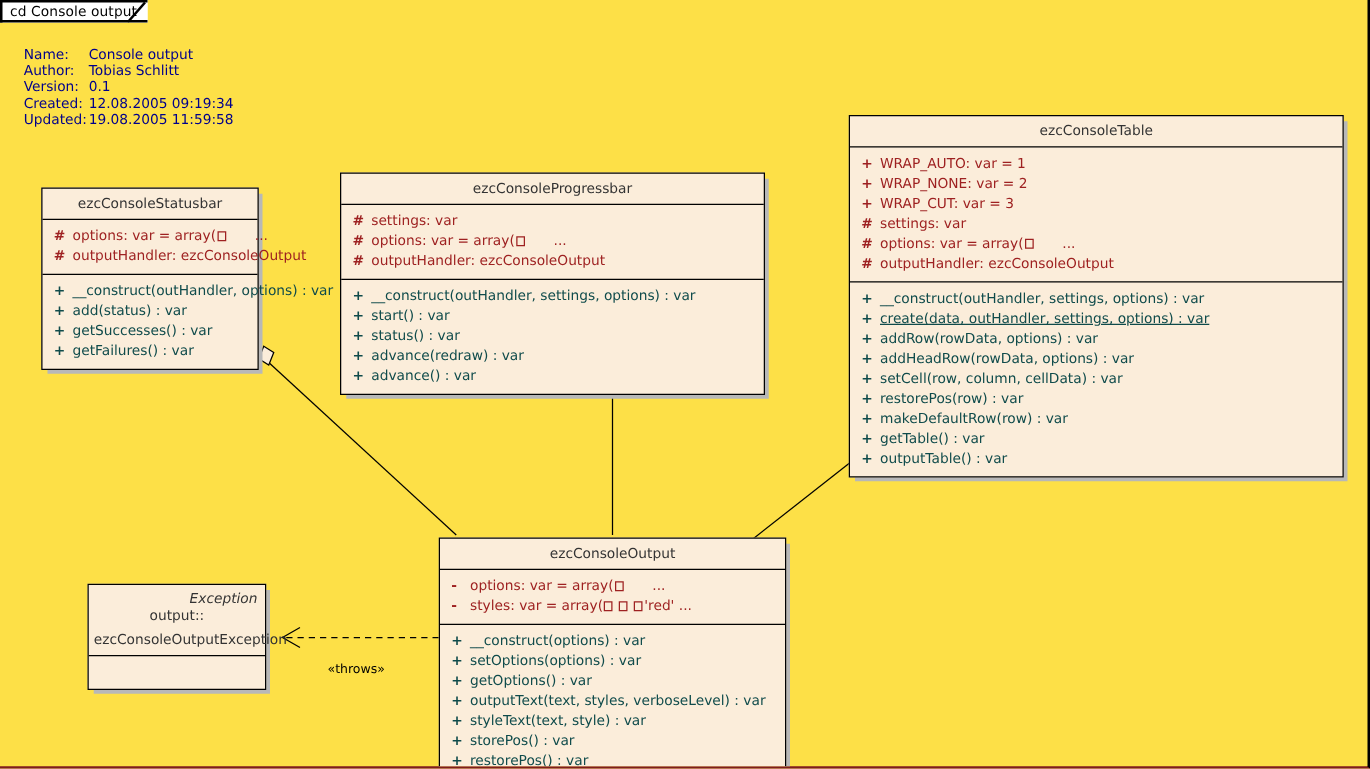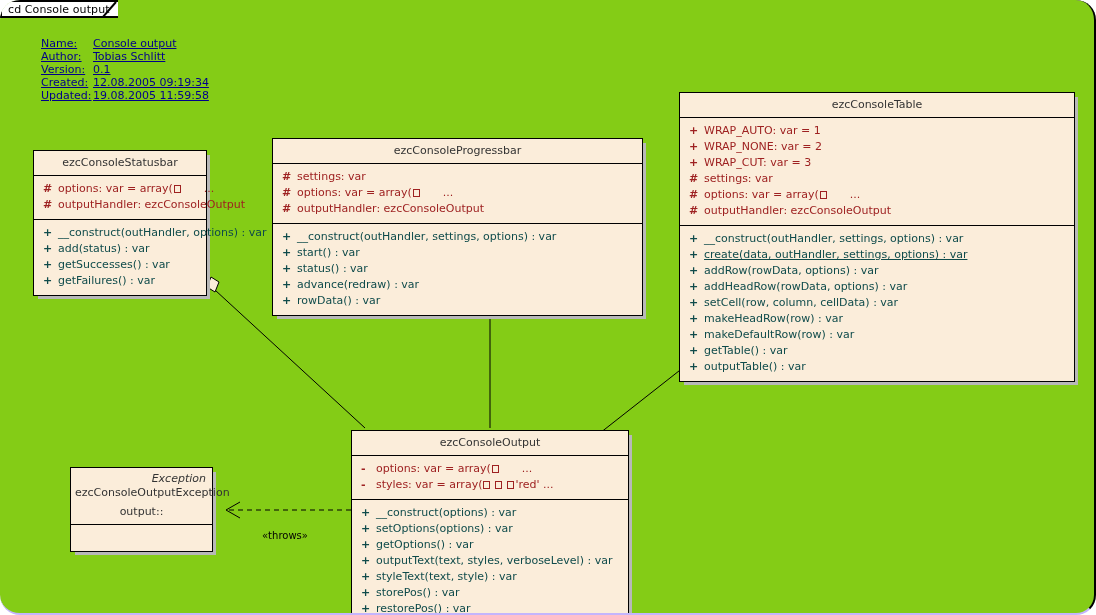--- a/index.html
+++ b/index.html
@@ -8,26 +8,25 @@
     padding: 0;
     background: #ffffff;
   }
   body {
     font-family: "DejaVu Sans", sans-serif;
   }
   #canvas {
     position: relative;
     width: 1096px;
     height: 615px;
-    background: #84cc16;
+    background: #fde047;
     overflow: hidden;
     box-sizing: border-box;
     border-right: 2px solid #000000;
-    border-bottom: 2px solid #c4b5fd;
-    border-radius: 20px;
+    border-bottom: 2px solid #7f1d1d;
   }
 
   
   .frame-tab {
     position: absolute;
     left: 0;
     top: 0;
     height: 18px;
     background: #ffffff;
     border-right: 0;
@@ -172,21 +171,21 @@
     <div class="tab-body">
       <span>cd Console output</span>
     </div>
     <div class="tab-corner">
       <svg width="16" height="18" viewBox="0 0 16 18">
         <path d="M0 18 L14 2" stroke="#000000" stroke-width="2" fill="none"></path>
       </svg>
     </div>
   </div>
 
-  <div class="meta" style="left:41px; top:37px;text-decoration:underline;">
+  <div class="meta" style="left:19px; top:37px;">
     <div class="mrow">
       <span class="mkey">Name:</span>
       <span class="mval">Console output</span>
     </div>
     <div class="mrow">
       <span class="mkey">Author:</span>
       <span class="mval">Tobias Schlitt</span>
     </div>
     <div class="mrow">
       <span class="mkey">Version:</span>
@@ -251,21 +250,21 @@
         <span class="vis">+</span>
         <span class="sig">getSuccesses() : var</span>
       </div>
       <div class="row">
         <span class="vis">+</span>
         <span class="sig">getFailures() : var</span>
       </div>
     </div>
   </div>
 
-  <div class="umlbox" style="left:272px; top:138px; width:371px;">
+  <div class="umlbox" style="left:272px; top:138px; width:340px;">
     <div class="title">ezcConsoleProgressbar</div>
     <div class="compartment attrs">
       <div class="row">
         <span class="vis">#</span>
         <span class="sig">settings:  var</span>
       </div>
       <div class="row">
         <span class="vis">#</span>
         <span class="sig"><span>options:  var = array(</span><span class="nb"></span><span class="gap"></span><span>...</span></span>
       </div>
@@ -286,21 +285,21 @@
       <div class="row">
         <span class="vis">+</span>
         <span class="sig">status() : var</span>
       </div>
       <div class="row">
         <span class="vis">+</span>
         <span class="sig">advance(redraw) : var</span>
       </div>
       <div class="row">
         <span class="vis">+</span>
-        <span class="sig">rowData() : var</span>
+        <span class="sig">advance() : var</span>
       </div>
     </div>
   </div>
 
   <div class="umlbox" style="left:679px; top:92px; width:396px;">
     <div class="title">ezcConsoleTable</div>
     <div class="compartment attrs">
       <div class="row">
         <span class="vis">+</span>
         <span class="sig">WRAP_AUTO:  var = 1</span>
@@ -342,21 +341,21 @@
       <div class="row">
         <span class="vis">+</span>
         <span class="sig">addHeadRow(rowData, options) : var</span>
       </div>
       <div class="row">
         <span class="vis">+</span>
         <span class="sig">setCell(row, column, cellData) : var</span>
       </div>
       <div class="row">
         <span class="vis">+</span>
-        <span class="sig">makeHeadRow(row) : var</span>
+        <span class="sig">restorePos(row) : var</span>
       </div>
       <div class="row">
         <span class="vis">+</span>
         <span class="sig">makeDefaultRow(row) : var</span>
       </div>
       <div class="row">
         <span class="vis">+</span>
         <span class="sig">getTable() : var</span>
       </div>
       <div class="row">
@@ -405,18 +404,18 @@
       </div>
       <div class="row">
         <span class="vis">+</span>
         <span class="sig">restorePos() : var</span>
       </div>
     </div>
   </div>
 
   <div class="umlbox exbox" style="left:70px; top:467px; width:143px;">
     <div class="stereo">Exception</div>
+    <div class="exname">output::</div>
     <div class="exname" style="padding-top:0;">ezcConsoleOutputException</div>
-    <div class="exname">output::</div>
     <div class="compartment empty"></div>
   </div>
 
 </div>
 
 </body></html>

